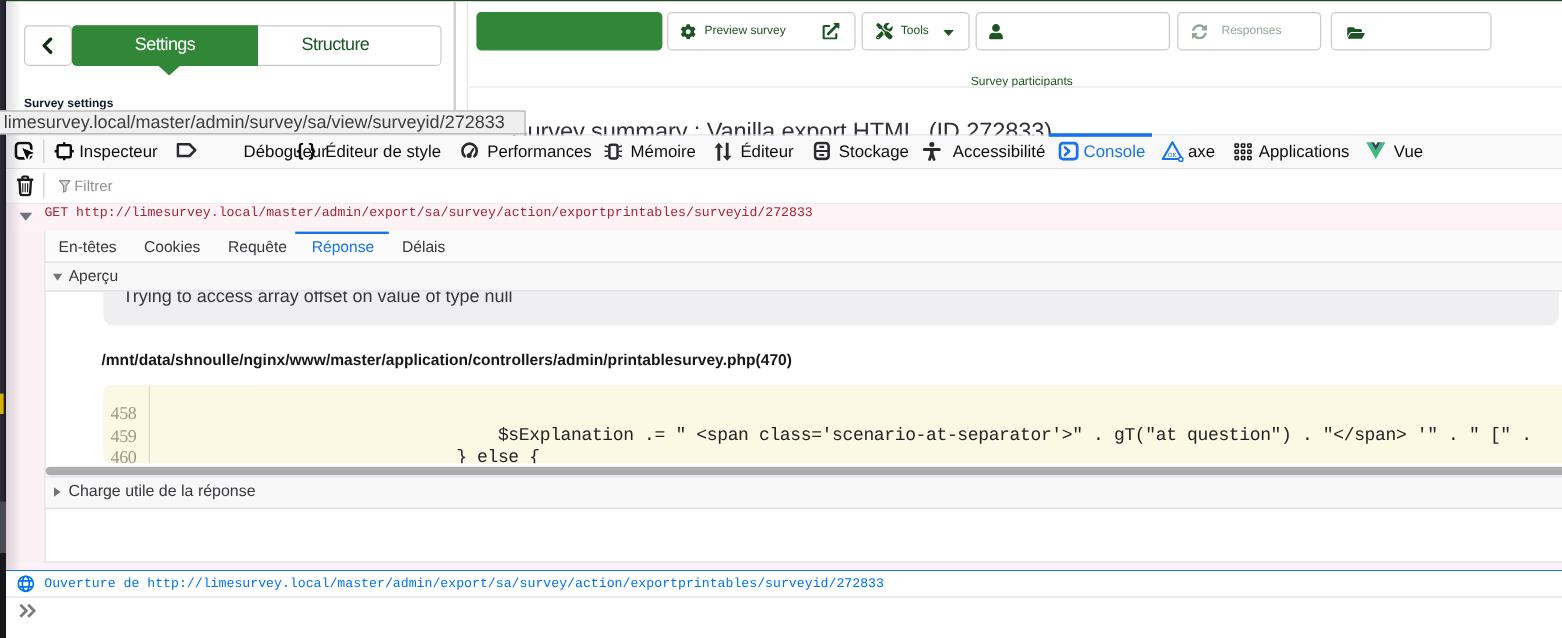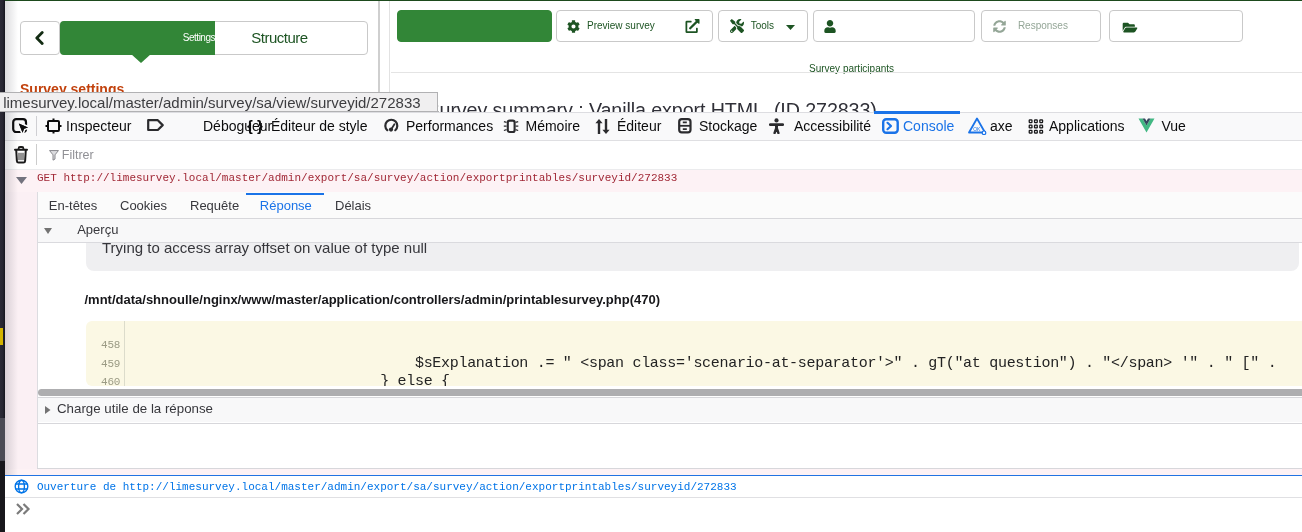--- a/index.html
+++ b/index.html
@@ -20,26 +20,26 @@
 
 <div class="abs" style="left:4px;top:0;width:1298px;height:112px;background:#fff;"></div>
 <div class="abs" style="left:4px;top:0;width:1298px;height:1px;background:#1d4a1d;"></div>
 
 <div class="abs" style="left:20px;top:21px;width:40px;height:34px;box-sizing:border-box;border:1px solid #c9c9c9;border-radius:4px;background:#fff;"></div>
 <svg class="abs" style="left:34px;top:31px;" width="11" height="14" viewBox="0 0 11 14">
       <path d="M8.2 1.5 L2.8 7 L8.2 12.5" fill="none" stroke="#132c13" stroke-width="2.8" stroke-linecap="round" stroke-linejoin="round"></path>
     </svg>
 <div class="abs" style="left:60px;top:21px;width:308px;height:34px;box-sizing:border-box;border:1px solid #c9c9c9;border-radius:4px;background:#fff;"></div>
 <div class="abs" style="left:60px;top:21px;width:155px;height:34px;background:#328637;border-radius:4px 0 0 4px;"></div>
-<div class="abs" style="left:60px;top:21px;width:155px;height:22px;font-size:10px;line-height:34px;letter-spacing:-0.5px;color:#fff;text-align:right;">Settings</div>
+<div class="abs" style="left:60px;top:21px;width:155px;height:22px;font-size:15px;line-height:34px;letter-spacing:-0.5px;color:#fff;text-align:center;">Settings</div>
 <div class="abs" style="left:215px;top:21px;width:129px;height:34px;font-size:15px;line-height:34px;letter-spacing:-0.5px;color:#1d5423;text-align:center;">Structure</div>
 <svg class="abs" style="left:131px;top:54px;" width="20" height="9" viewBox="0 0 20 9">
       <path d="M0 0 H20 L10 9 Z" fill="#328637"></path>
     </svg>
-<div class="abs" style="left:20px;top:80.5px;font-size:14px;font-weight:bold;color:#c2410c;">Survey settings</div>
+<div class="abs" style="left:20px;top:80.5px;font-size:10px;font-weight:bold;color:#0f172a;">Survey settings</div>
 
 <div class="abs" style="left:378px;top:1px;width:2px;height:91px;background:#cfcfcf;"></div>
 <div class="abs" style="left:389px;top:1px;width:1px;height:91px;background:#e2e2e2;"></div>
 
 <div class="abs" style="left:426.5px;top:100.1px;font-size:19.7px;line-height:20px;color:#303038;letter-spacing:-0.1px;white-space:pre;">Survey summary : Vanilla export HTML  (ID 272833)</div>
 
 <div class="btn" style="left:397px;width:155px;background:#328637;border-color:#328637;"></div>
 
 <div class="btn" style="left:556px;width:157px;"></div>
 <svg class="abs" style="left:567px;top:19.5px;" width="13" height="13" viewBox="0 0 512 512">
@@ -203,31 +203,31 @@
 <div class="tablab" style="left:48.8px;">En-têtes</div>
 <div class="tablab" style="left:120px;text-align:right;">Cookies</div>
 <div class="tablab" style="left:190px;">Requête</div>
 <div class="tablab" style="left:259.8px;color:#1a73e8;">Réponse</div>
 <div class="tablab" style="left:335px;">Délais</div>
 
 <div class="abs" style="left:37.7px;top:218.5px;width:1264px;height:24.3px;background:#f8f8f9;"></div>
 <svg class="abs" style="left:44px;top:227.5px;" width="8" height="6" viewBox="0 0 8 6">
       <path d="M0 0 H8 L4 6 Z" fill="#737373"></path>
     </svg>
-<div class="abs" style="left:57.2px;top:222.6px;font-size:13px;line-height:13px;color:#38383d;margin-left:20px;">Aperçu</div>
+<div class="abs" style="left:57.2px;top:222.6px;font-size:13px;line-height:13px;color:#38383d;">Aperçu</div>
 <div class="abs" style="left:37.7px;top:242.3px;width:1264px;height:1px;background:#dadade;"></div>
 
 <div class="abs" style="left:85.8px;top:243.3px;width:1213.7px;height:27.4px;background:#efeff1;border-radius:0 0 8px 8px;overflow:hidden;">
   <div style="position:absolute;left:16.2px;top:-3.2px;font-size:15px;line-height:16px;color:#36363b;white-space:pre;">Trying to access array offset on value of type null</div>
 </div>
 
 <div class="abs" style="left:84.5px;top:292.5px;font-size:13px;line-height:13px;font-weight:bold;color:#17171a;white-space:pre;">/mnt/data/shnoulle/nginx/www/master/application/controllers/admin/printablesurvey.php(470)</div>
 
 <div class="abs" style="left:85.8px;top:321px;width:1216.2px;height:65.4px;background:#fbf8e4;border-radius:6px 0 0 6px;overflow:hidden;">
-  <div class="mono" style="position:absolute;left:0;top:15.3px;width:34.2px;text-align:right;font-size:11px;line-height:18.4px;letter-spacing:-0.3px;color:#9b9b85;white-space:pre;">458
+  <div class="mono" style="position:absolute;left:0;top:15.3px;width:34.2px;text-align:center;font-size:15px;line-height:18.4px;letter-spacing:-0.3px;color:#9b9b85;white-space:pre;font-family:Liberation Serif, serif;">458
 459
 460</div>
   <div style="position:absolute;left:38.2px;top:0;width:1px;height:65.4px;background:#dcdccb;"></div>
   <div class="mono" style="position:absolute;left:50.7px;top:15.3px;font-size:15px;line-height:18.4px;letter-spacing:-0.3px;color:#232323;white-space:pre;">
                                 $sExplanation .= " &lt;span class='scenario-at-separator'&gt;" . gT("at question") . "&lt;/span&gt; '" . " [" . 
                             } else {</div>
 </div>
 
 <div class="abs" style="left:38.4px;top:388.8px;width:1263.6px;height:7.6px;background:#aeaeb0;border-radius:4px 0 0 4px;"></div>
 

